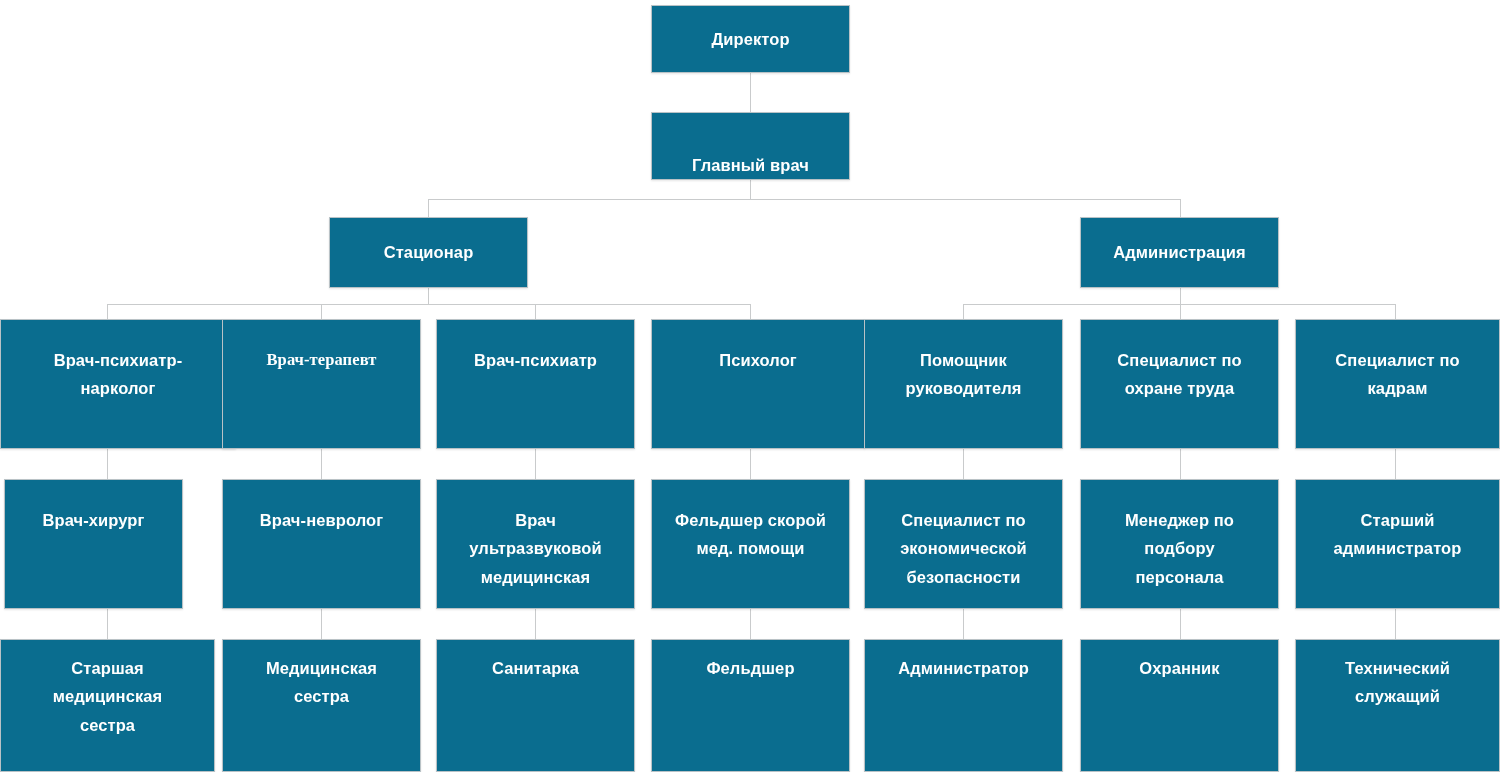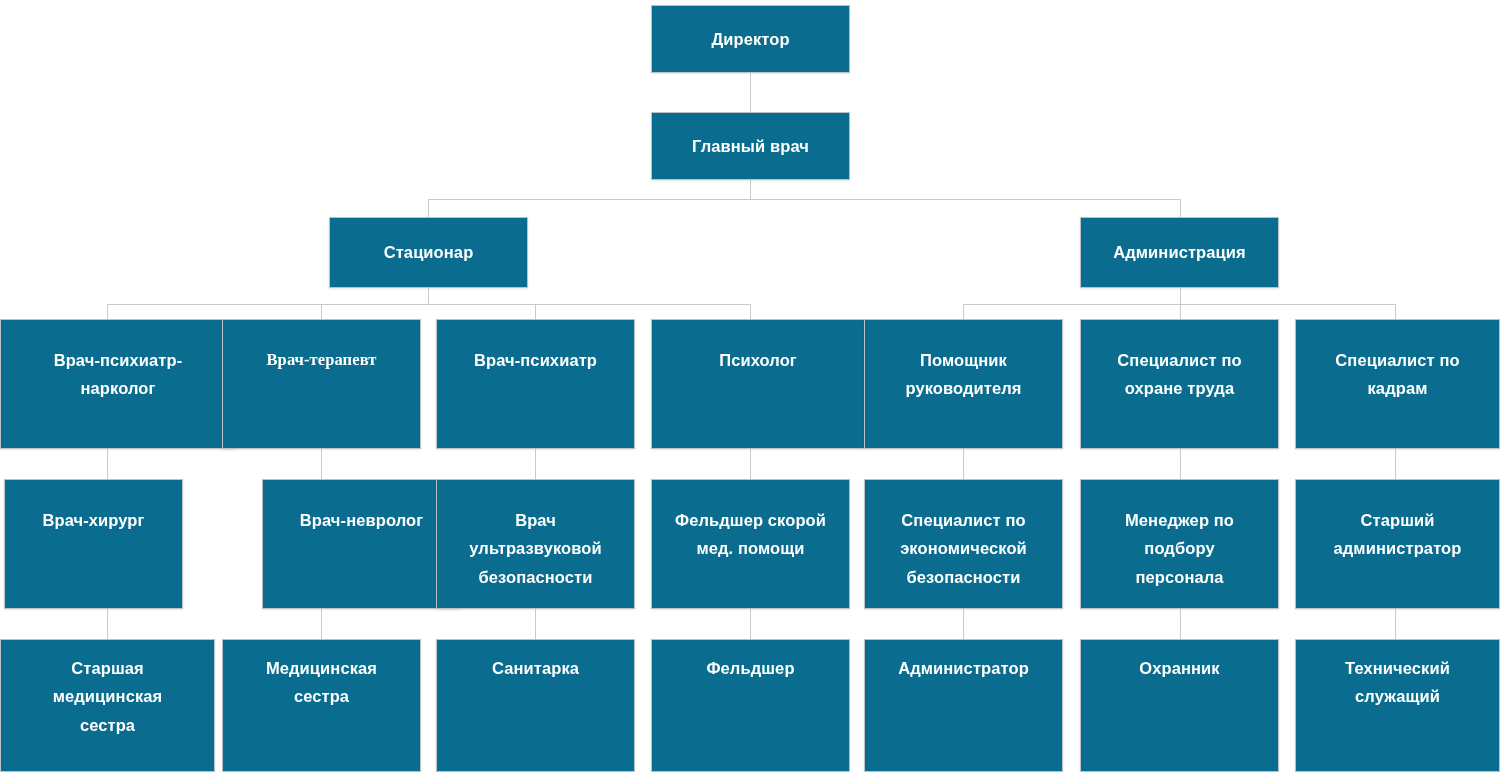--- a/index.html
+++ b/index.html
@@ -98,21 +98,21 @@
   <div class="conn v" style="left:535px; top:609px; height:30px;"></div>
   <div class="conn v" style="left:750px; top:609px; height:30px;"></div>
   <div class="conn v" style="left:963px; top:609px; height:30px;"></div>
   <div class="conn v" style="left:1180px; top:609px; height:30px;"></div>
   <div class="conn v" style="left:1395px; top:609px; height:30px;"></div>
 
   <div class="node" style="left:651px; top:5px; width:199px; height:68px;">
     <span class="label">Директор</span>
   </div>
 
-  <div class="node" style="left:651px; top:112px; width:199px; height:68px;">
+  <div class="node" style="left:651px; top:112px; width:199px; height:68px;align-items:flex-end;">
     <span class="label">Главный врач</span>
   </div>
 
   <div class="node" style="left:329px; top:217px; width:199px; height:71px;">
     <span class="label">Стационар</span>
   </div>
   <div class="node" style="left:1080px; top:217px; width:199px; height:71px;">
     <span class="label">Администрация</span>
   </div>
 
@@ -138,27 +138,27 @@
 охране труда</span>
   </div>
   <div class="node top-aligned" style="left:1295px; top:319px; width:205px; height:130px;">
     <span class="label">Специалист по
 кадрам</span>
   </div>
 
   <div class="node top-aligned" style="left:4px; top:479px; width:179px; height:130px;">
     <span class="label">Врач-хирург</span>
   </div>
-  <div class="node top-aligned" style="left:222px; top:479px; width:199px; height:130px;margin-left:40px;">
+  <div class="node top-aligned" style="left:222px; top:479px; width:199px; height:130px;">
     <span class="label">Врач-невролог</span>
   </div>
   <div class="node top-aligned" style="left:436px; top:479px; width:199px; height:130px;">
     <span class="label">Врач
 ультразвуковой
-безопасности</span>
+медицинская</span>
   </div>
   <div class="node top-aligned" style="left:651px; top:479px; width:199px; height:130px;">
     <span class="label">Фельдшер скорой
 мед. помощи</span>
   </div>
   <div class="node top-aligned" style="left:864px; top:479px; width:199px; height:130px;">
     <span class="label">Специалист по
 экономической
 безопасности</span>
   </div>

